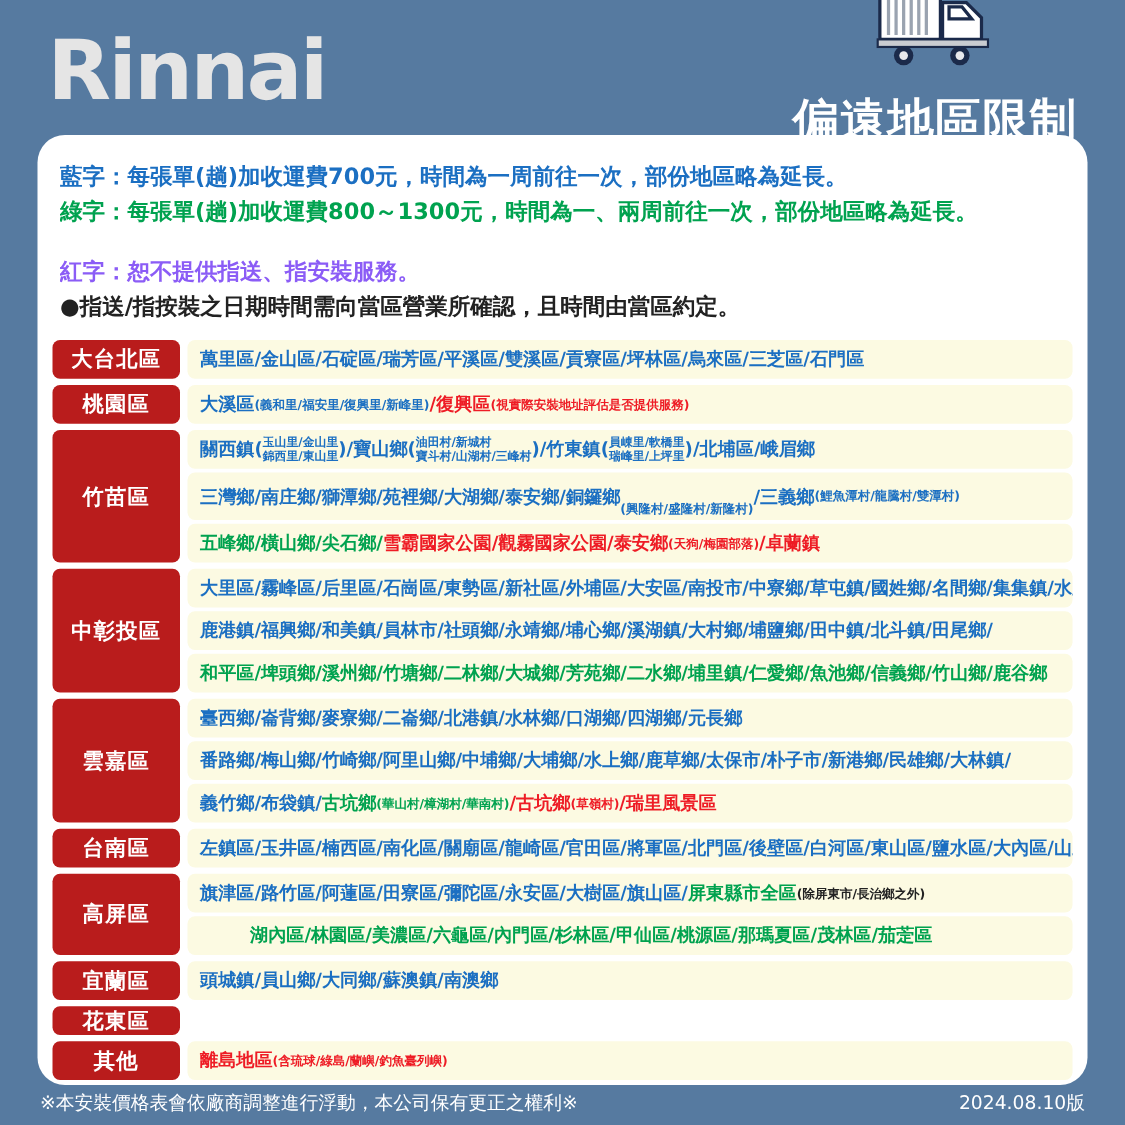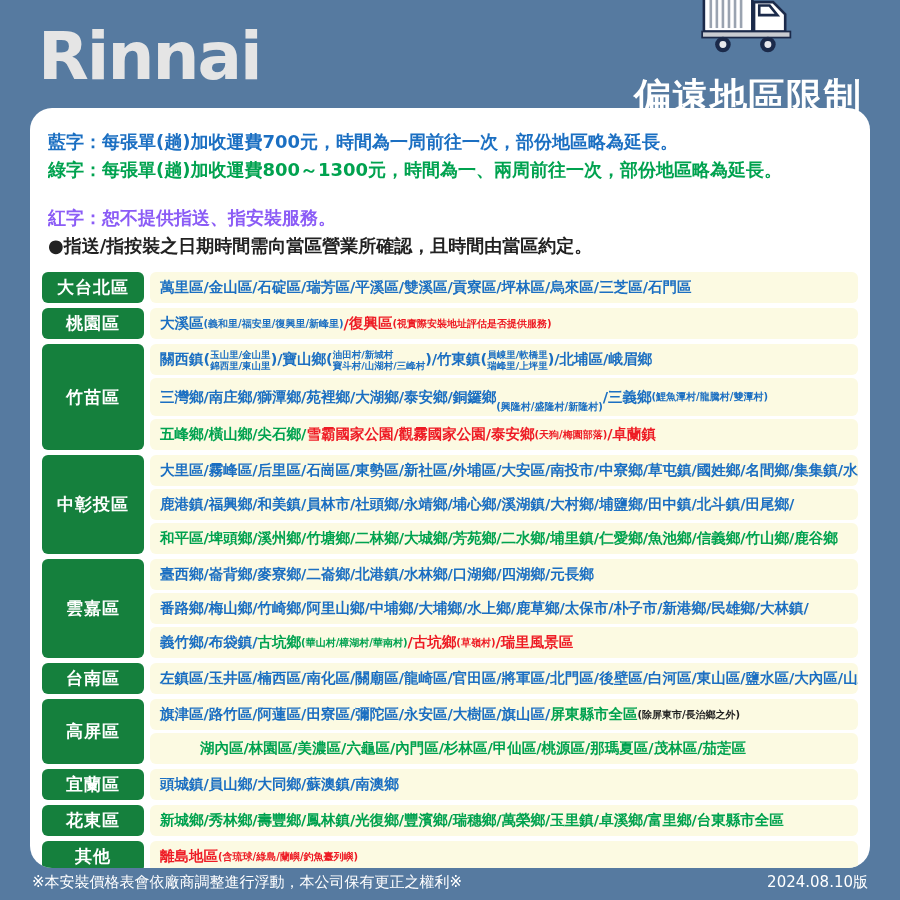--- a/index.html
+++ b/index.html
@@ -29,21 +29,21 @@
     overflow:hidden;
   }
   .legend { padding:6px 8px 12px 8px; }
   .legend-line { font-size:18px; font-weight:bold; line-height:28px; white-space:nowrap; overflow:hidden; }
 
   .region-table { padding:0 2px; }
   .group { display:flex; align-items:stretch; gap:6px; }
   .group + .group { margin-top:5px; }
   .region-label {
     width:102px; min-width:102px;
-    background:#15803d; color:#ffffff; border-radius:6px;
+    background:#b91c1c; color:#ffffff; border-radius:6px;
     display:flex; align-items:center; justify-content:center;
     font-size:17px; font-weight:bold; letter-spacing:1px;
   }
   .lines { flex:1; display:flex; flex-direction:column; gap:3px; min-width:0; }
   .line {
     background:#fcfae2; border-radius:6px;
     min-height:31px; padding:2px 10px;
     display:flex; align-items:center;
     font-size:14.5px; font-weight:bold;
     white-space:nowrap; overflow:hidden;
@@ -208,25 +208,20 @@
         <div class="group">
           <div class="region-label">宜蘭區</div>
           <div class="lines">
             <div class="line">
               <span style="color: rgb(27, 111, 194);">頭城鎮/員山鄉/大同鄉/蘇澳鎮/南澳鄉</span>
             </div>
           </div>
         </div>
         <div class="group">
           <div class="region-label">花東區</div>
-          <div class="lines">
-            <div class="line">
-              <span style="color: rgb(0, 162, 79);">新城鄉/秀林鄉/壽豐鄉/鳳林鎮/光復鄉/豐濱鄉/瑞穗鄉/萬榮鄉/玉里鎮/卓溪鄉/富里鄉/台東縣市全區</span>
-            </div>
-          </div>
         </div>
         <div class="group">
           <div class="region-label">其他</div>
           <div class="lines">
             <div class="line">
               <span style="color: rgb(238, 28, 37);">離島地區</span>
               <span class="small" style="color: rgb(238, 28, 37);">(含琉球/綠島/蘭嶼/釣魚臺列嶼)</span>
             </div>
           </div>
         </div>

